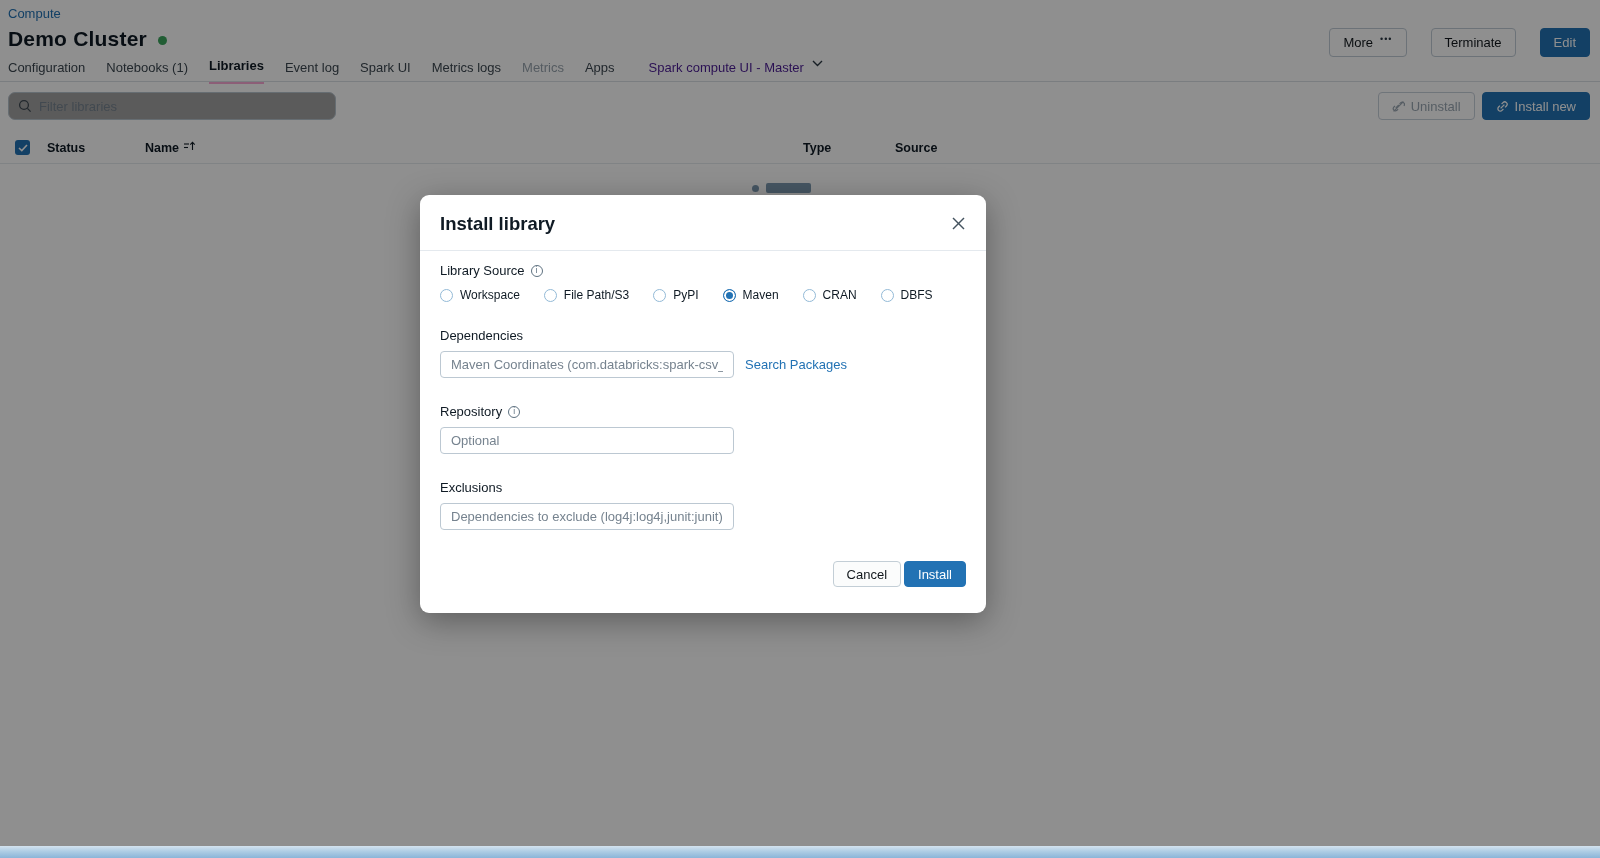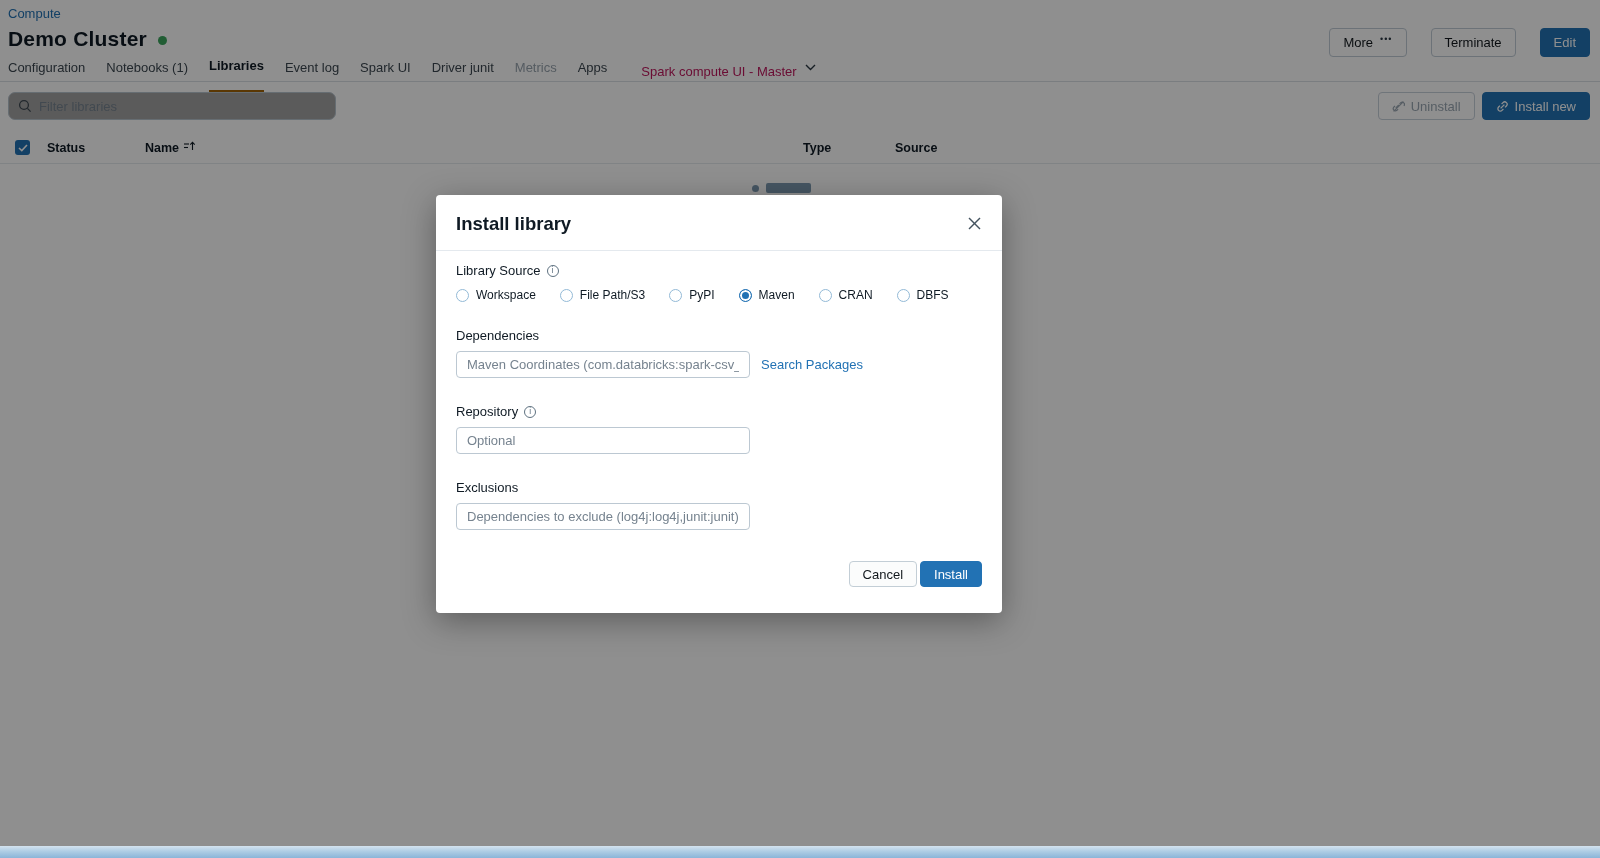--- a/index.html
+++ b/index.html
@@ -20,24 +20,24 @@
   .page-title { font-size:21px; font-weight:700; color:#0f1a24; letter-spacing:.2px; }
   .status-dot { width:9px; height:9px; border-radius:50%; background:#3ba65e; margin-left:11px; margin-top:3px; }
 
   .header-actions { position:absolute; right:10px; top:28px; display:flex; gap:24px; }
   .btn { display:inline-flex; align-items:center; justify-content:center; height:29px; padding:0 13px;
          border:1px solid #c0ccd6; border-radius:4px; background:#fff; font-size:13px; color:#11171c; cursor:pointer; }
   .btn .ellipsis { font-size:9px; letter-spacing:1px; margin-left:7px; margin-top:-7px; color:#2b3843; }
   .btn.primary { background:#2272b4; border-color:#2272b4; color:#fff; }
 
   .tabbar { position:absolute; left:8px; top:58px; right:0; display:flex; align-items:center; gap:21px; font-size:13px; }
-  .tab { color:#3c4750; padding-bottom:17px; cursor:pointer; white-space:nowrap; }
-  .tab.active { color:#0f1a24; font-weight:600; border-bottom:3px solid #a16207; }
+  .tab { color:#3c4750; padding-bottom:8px; cursor:pointer; white-space:nowrap; }
+  .tab.active { color:#0f1a24; font-weight:600; border-bottom:3px solid #f9a8d4; }
   .tab.disabled { color:#97a3ad; cursor:default; }
-  .spark-selector { display:flex; gap:8px; margin-left:13px; padding-bottom:8px; color:#be185d; cursor:pointer; white-space:nowrap; }
+  .spark-selector { display:flex; gap:8px; margin-left:13px; padding-bottom:8px; color:#4c1d95; cursor:pointer; white-space:nowrap; }
   .tabbar-line { position:absolute; left:0; top:81px; width:100%; height:1px; background:#d9dfe5; }
 
   .toolbar-filter { position:absolute; left:8px; top:92px; width:328px; height:28px; border:1px solid #b7c2cc; border-radius:7px;
                     background:#a3a3a3; display:flex; align-items:center; padding:0 9px; gap:7px; }
   .toolbar-filter input { border:none; outline:none; flex:1; font-size:13px; font-family:"Liberation Sans",sans-serif; color:#11171c; background:transparent; }
   input::placeholder { color:#76838f; opacity:1; }
 
   .toolbar-actions { position:absolute; right:10px; top:92px; display:flex; gap:7px; }
   .btn.small { height:28px; font-size:13px; }
   .btn.disabled { color:#9aa7b2; border-color:#c6d0d9; background:transparent; cursor:default; }
@@ -55,22 +55,22 @@
 
   .skeleton-dot { position:absolute; left:752px; top:185px; width:7px; height:7px; border-radius:50%; background:#7d9ab1; }
   .skeleton-bar { position:absolute; left:766px; top:183px; width:45px; height:10px; border-radius:2px; background:#7d9ab1; }
 
   
   .overlay { position:absolute; left:0; top:0; right:0; bottom:12px; background:rgba(0,0,0,0.44); z-index:50; }
   .bottom-strip { position:absolute; left:0; bottom:0; width:100%; height:12px; z-index:60;
                   background:linear-gradient(to bottom,#d4e3ef 0%,#aecde4 45%,#8ab5d8 100%); }
 
   
-  .modal { position:absolute; left:420px; top:195px; width:566px; background:#fff; border-radius:4px;
-           box-shadow:0 8px 32px rgba(0,0,0,0.35); z-index:100;margin-left:16px; }
+  .modal { position:absolute; left:420px; top:195px; width:566px; background:#fff; border-radius:9px;
+           box-shadow:0 8px 32px rgba(0,0,0,0.35); z-index:100; }
   .m-header { position:relative; padding:18px 20px 15px; border-bottom:1px solid #e4e9ee; }
   .m-title { font-size:18.5px; font-weight:700; color:#0f1a24; }
   .m-close { position:absolute; right:15px; top:15px; width:26px; height:26px; border:none; background:transparent;
              display:flex; align-items:center; justify-content:center; cursor:pointer; color:#44535f; }
   .m-body { padding:12px 20px 26px; }
 
   .field-label { display:flex; align-items:center; gap:6px; font-size:13px; color:#0f1a24; }
   .info-icon { width:12px; height:12px; border:1px solid #5f7281; border-radius:50%; color:#5f7281;
                font-size:8.5px; line-height:1; display:inline-flex; align-items:center; justify-content:center; font-style:normal; }
 
@@ -114,21 +114,21 @@
       <span>Edit</span>
     </button>
   </div>
 
   <div class="tabbar">
     <span class="tab">Configuration</span>
     <span class="tab">Notebooks (1)</span>
     <span class="tab active">Libraries</span>
     <span class="tab">Event log</span>
     <span class="tab">Spark UI</span>
-    <span class="tab">Driver junit</span>
+    <span class="tab">Metrics logs</span>
     <span class="tab disabled">Metrics</span>
     <span class="tab">Apps</span>
     <span class="spark-selector">
       <span>Spark compute UI - Master</span>
       <span>
         <svg width="11" height="7" viewBox="0 0 11 7">
             <polyline points="1,1 5.5,5.5 10,1" fill="none" stroke="#2b3843" stroke-width="1.4"></polyline>
           </svg>
       </span>
     </span>

